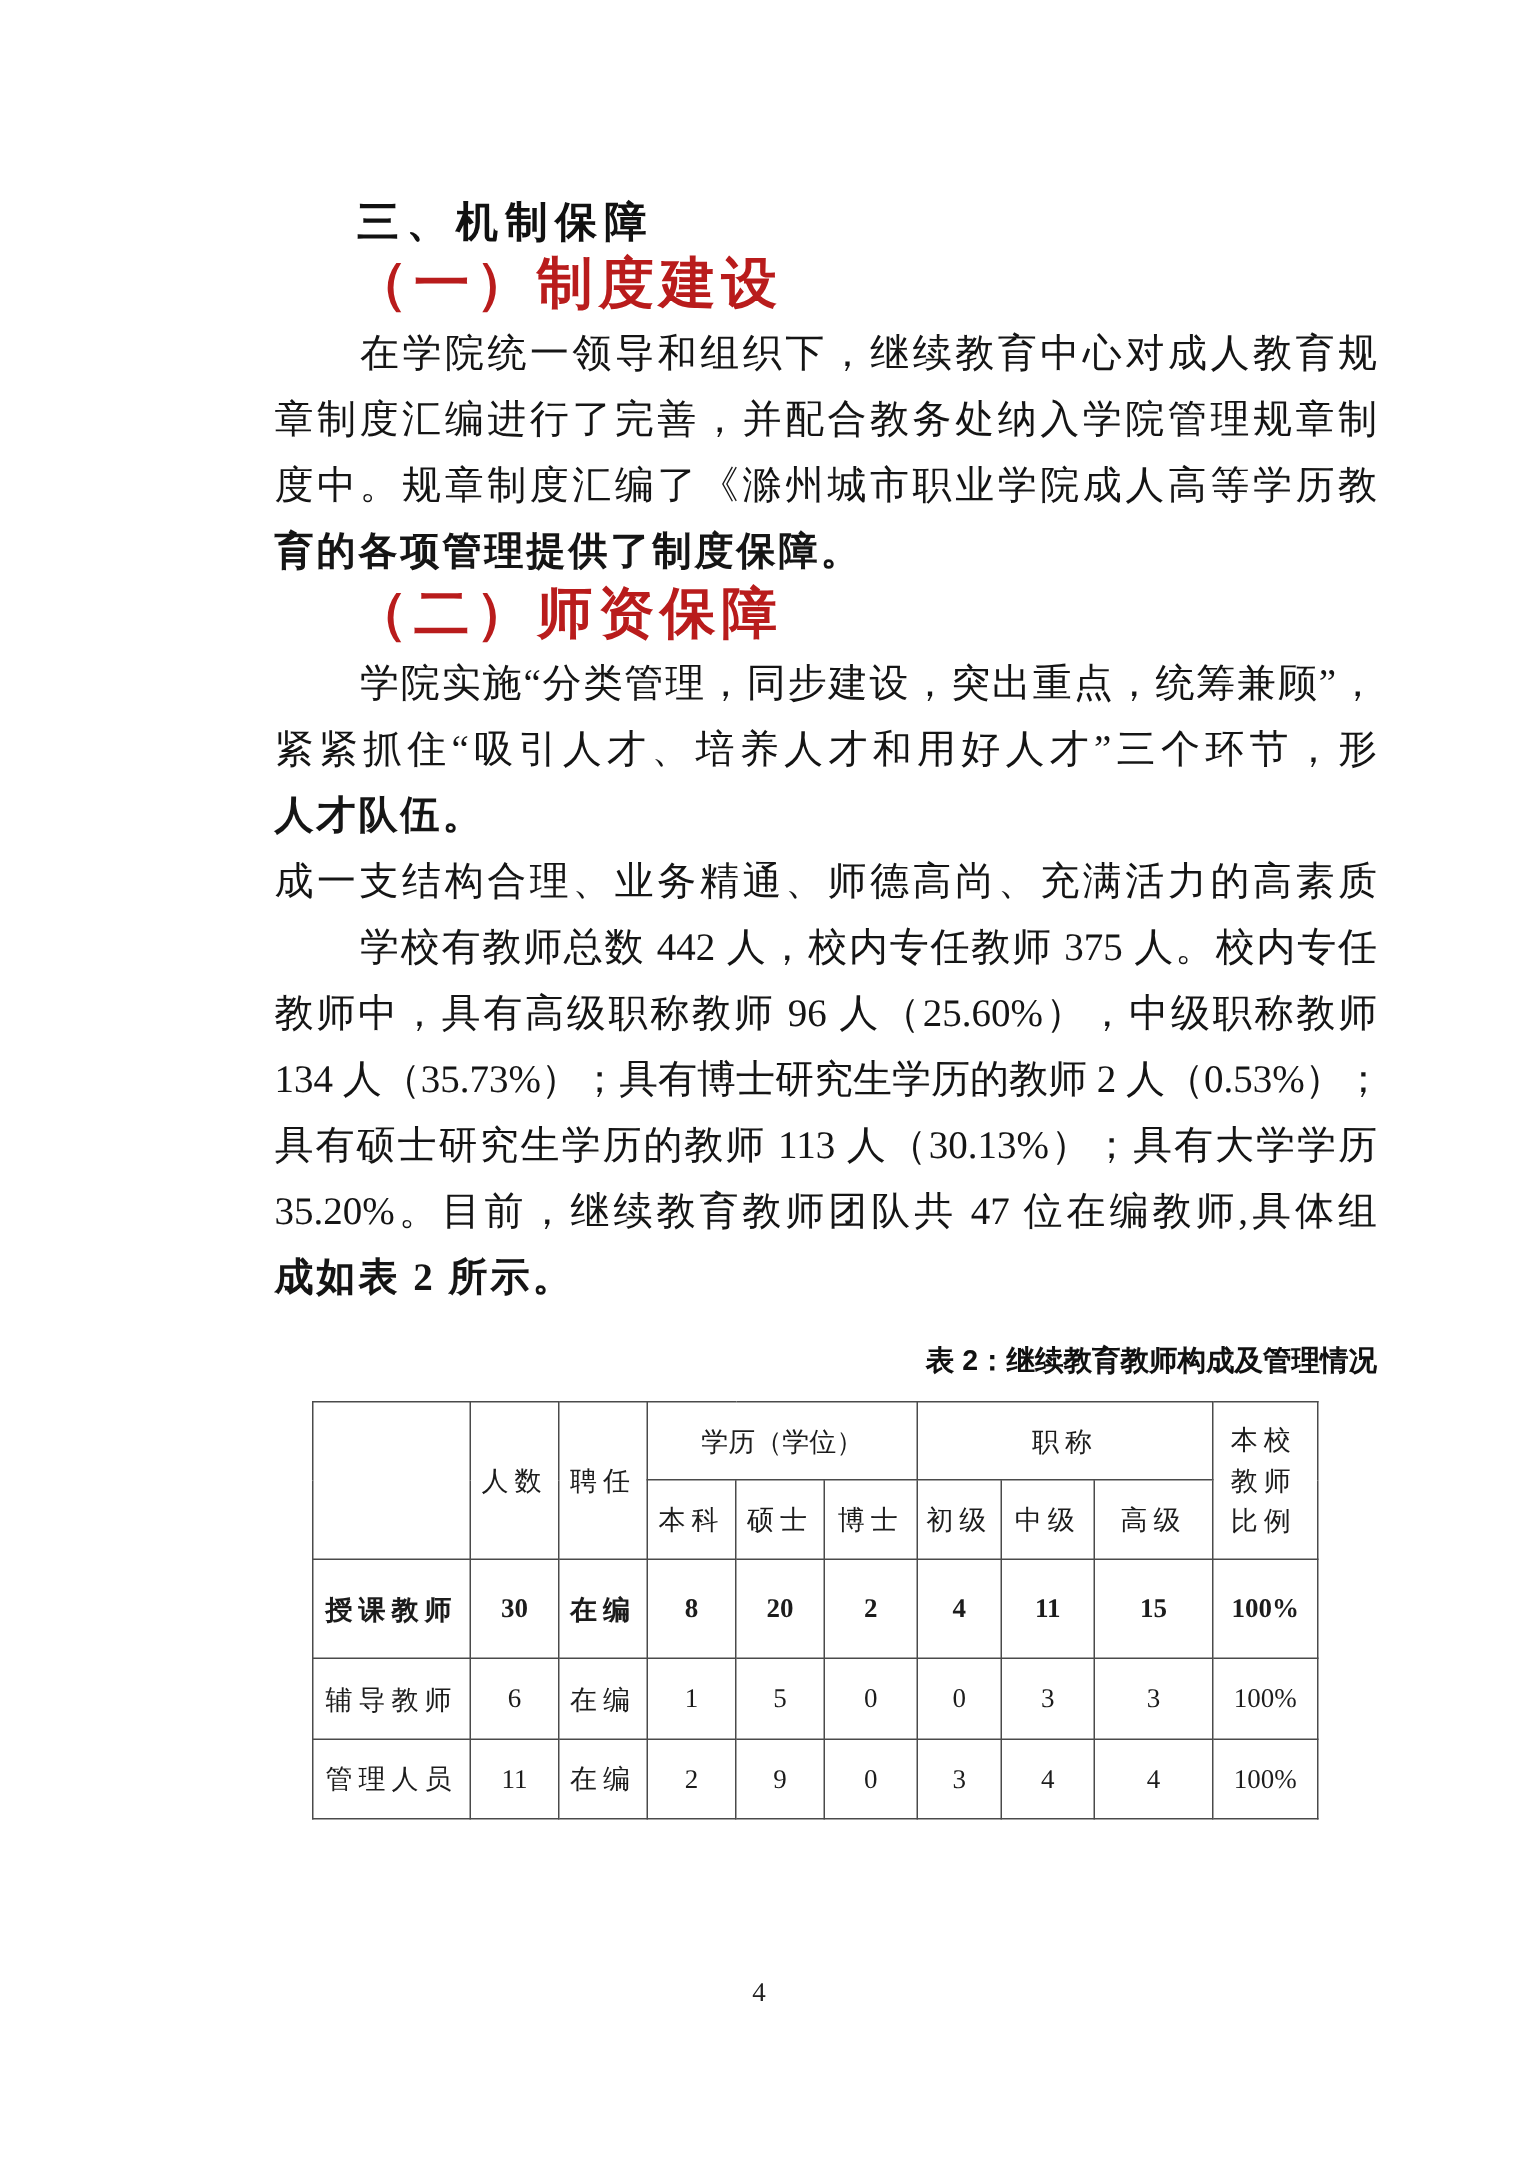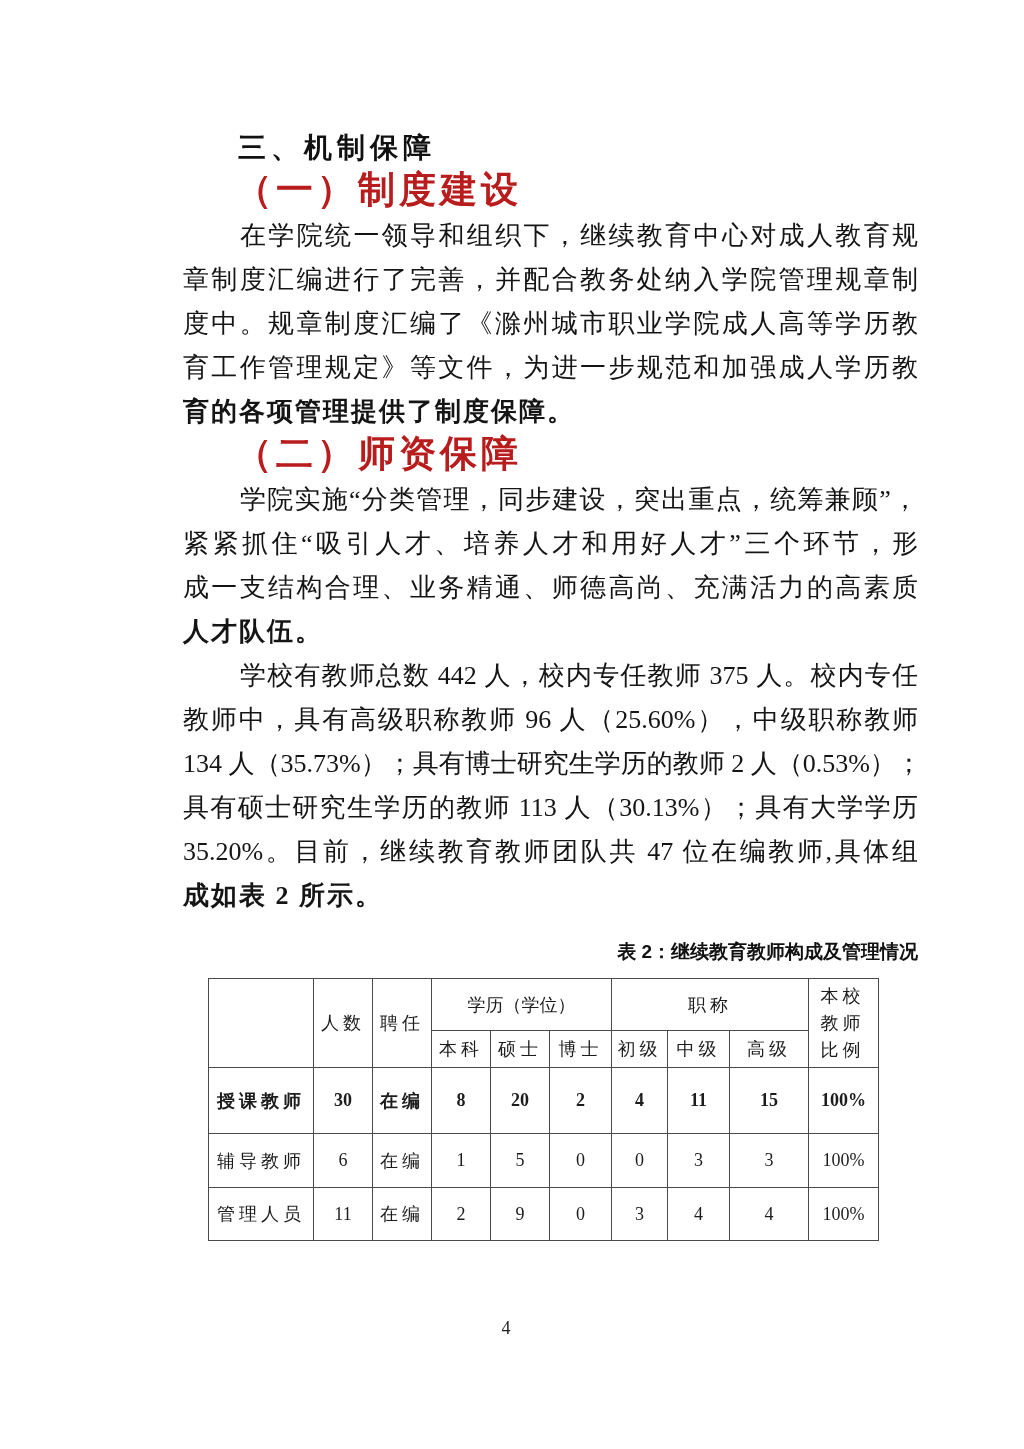--- a/index.html
+++ b/index.html
@@ -71,21 +71,21 @@
     color:#1c1c1c;
   }
   table.doc-table td{
     border:1px solid #4a4a4a;
     text-align:center;
     vertical-align:middle;
     padding:0;
     overflow:hidden;
   }
   tr.hr1{height:52px;}
-  tr.hr2{height:37px;}
+  tr.hr2{height:53px;}
   tr.br1{height:66px;font-weight:bold;}
   tr.br2{height:54px;padding-left:40px;}
   tr.br3{height:53px;}
   .cjk-sp{letter-spacing:4px;}
   .ratio-head span{
     display:inline-block;
     width:46px;
     line-height:27px;
     text-align:left;
     letter-spacing:4px;
@@ -105,29 +105,28 @@
 <div class="page">
   <div class="content">
 
     <div class="h1">三、机制保障</div>
 
     <div class="h2">（一）制度建设</div>
 
     <div class="line first">在学院统一领导和组织下，继续教育中心对成人教育规</div>
     <div class="line">章制度汇编进行了完善，并配合教务处纳入学院管理规章制</div>
     <div class="line">度中。规章制度汇编了《滁州城市职业学院成人高等学历教</div>
-    <div class="line">育工作管理规定》等文件，为进一步规范和加强成人学历教</div>
     <div class="line last">育的各项管理提供了制度保障。</div>
 
     <div class="h2">（二）师资保障</div>
 
     <div class="line first">学院实施“分类管理，同步建设，突出重点，统筹兼顾”，</div>
     <div class="line">紧紧抓住“吸引人才、培养人才和用好人才”三个环节，形</div>
+    <div class="line last">人才队伍。</div>
     <div class="line">成一支结构合理、业务精通、师德高尚、充满活力的高素质</div>
-    <div class="line last">人才队伍。</div>
 
     <div class="line first">学校有教师总数 442 人，校内专任教师 375 人。校内专任</div>
     <div class="line">教师中，具有高级职称教师 96 人（25.60%），中级职称教师</div>
     <div class="line">134 人（35.73%）；具有博士研究生学历的教师 2 人（0.53%）；</div>
     <div class="line">具有硕士研究生学历的教师 113 人（30.13%）；具有大学学历</div>
     <div class="line">35.20%。目前，继续教育教师团队共 47 位在编教师,具体组</div>
     <div class="line last">成如表 2 所示。</div>
 
     <div class="table-caption">表 2：继续教育教师构成及管理情况</div>
 

